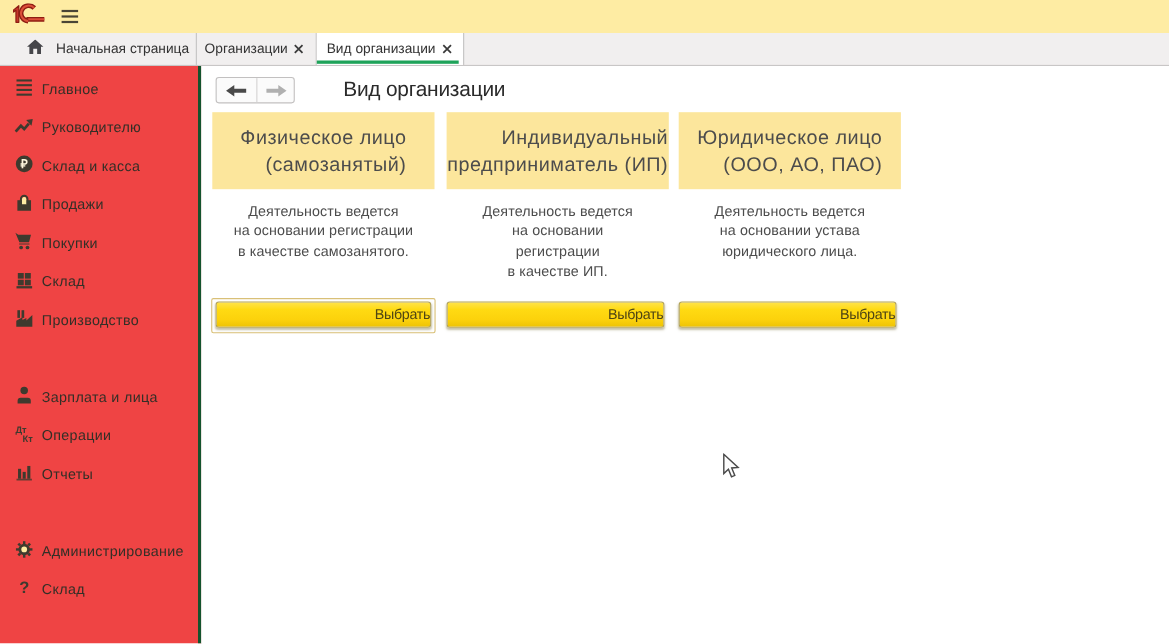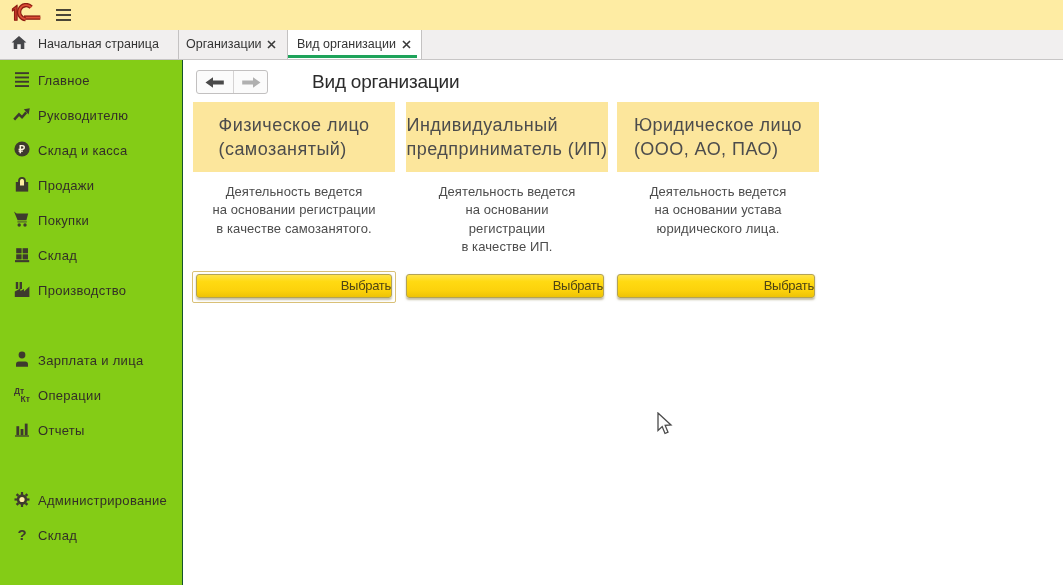--- a/index.html
+++ b/index.html
@@ -6,30 +6,30 @@
 html,body{width:1063px;height:585px;overflow:hidden}
 body{font-family:"Liberation Sans",sans-serif;background:#fff;position:relative}
 .topbar{position:absolute;left:0;top:0;width:1063px;height:30px;background:#FEECA3}
 .apptitle{position:absolute;left:88px;top:9px;font-size:13px;color:#3c3a33;letter-spacing:-0.1px}
 .burger{position:absolute;left:56px;top:9px;width:15px;height:12px}
 .burger div{height:2px;background:#4a4536;margin-bottom:3px}
 .tabbar{position:absolute;left:0;top:30px;width:1063px;height:30px;background:#F1EFEF;border-bottom:1px solid #C8C6C6}
 .tab{position:absolute;top:0;height:29px;font-size:12.5px;color:#333;line-height:29px}
 .tabsep{position:absolute;top:0;width:1px;height:29px;background:#C4C2C2}
 .greenline{position:absolute;left:288px;top:25px;width:129px;height:3px;background:#1EA35A}
-.sidebar{position:absolute;left:0;top:60px;width:183px;height:525px;background:#84cc16;border-right:1px solid #14532d}
+.sidebar{position:absolute;left:0;top:60px;width:183px;height:525px;background:#ef4444;border-right:3px solid #14532d}
 .sitem{position:absolute;left:0;width:182px;height:35px}
 .sitem .ic{position:absolute;left:13px;top:8px;width:18px;height:18px}
 .sitem .tx{position:absolute;left:38px;top:10.5px;font-size:13px;color:#332f27;letter-spacing:0.3px}
 .main{position:absolute;left:183px;top:60px;width:880px;height:525px;background:#fff}
 .navbtns{position:absolute;left:13px;top:10px;width:72px;height:24px;border:1px solid #C2C0C0;border-radius:3px;background:#FBFBFB}
 .navbtns .sep{position:absolute;left:36px;top:0;width:1px;height:22px;background:#D5D3D3}
 .pagetitle{position:absolute;left:129px;top:11px;font-size:19px;color:#2b2b2b;letter-spacing:-0.2px}
 .card{position:absolute;top:42px;width:202px}
-.chead{height:70px;background:#FCE69C;display:flex;align-items:center;justify-content:center;text-align:left;font-size:18px;color:#4c4c4c;line-height:24px;letter-spacing:0.45px}
+.chead{height:70px;background:#FCE69C;display:flex;align-items:center;justify-content:center;text-align:right;font-size:18px;color:#4c4c4c;line-height:24px;letter-spacing:0.45px}
 .cdesc{margin-top:11px;text-align:center;font-size:13px;color:#4c4c4c;line-height:18.3px;letter-spacing:0.1px}
 .cbtn{position:absolute;top:214px;height:24px;background:linear-gradient(180deg,#ffe34a 0%,#ffda12 30%,#fcd20c 70%,#eec306 100%);border:1px solid #b3a355;border-radius:3px;text-align:right;font-size:13px;color:#4f4514;line-height:22px;letter-spacing:-0.3px;box-shadow:0 1.5px 2px rgba(140,130,80,.5)}
 .focusring{position:absolute;left:9px;top:211px;width:204px;height:32px;border:1px solid #d9c077;border-radius:2px}
 </style>
 </head>
 <body>
 <div class="topbar">
   <svg style="position:absolute;left:8px;top:3px" width="36" height="24" viewBox="0 0 36 24">
     <path d="M6.5 17.3 L6.5 6.4 L4.4 8.0 L4.4 6.0 L9.1 2.2 L9.1 17.3 Z" fill="#C4372A" stroke="#8E1D12" stroke-width="1.1" stroke-linejoin="round"></path>
     <path d="M16 14.6 L32.3 14.6" stroke="#8E1D12" stroke-width="4.4" fill="none"></path>
@@ -37,21 +37,21 @@
     <path d="M23.2 4.3 A 7 7 0 1 0 17.6 16.1" fill="none" stroke="#8E1D12" stroke-width="4.4"></path>
     <path d="M23.2 4.3 A 7 7 0 1 0 17.6 16.1" fill="none" stroke="#DC4F38" stroke-width="1.8"></path>
   </svg>
   <div class="burger">
       <div></div>
       <div></div>
       <div></div>
     </div>
 </div>
 <div class="tabbar">
-  <div class="tab" style="left:4px;width:178px">
+  <div class="tab" style="left:17px;width:178px">
     <svg style="position:absolute;left:7px;top:6px" width="16" height="13" viewBox="0 0 16 14">
       <path d="M8 0 L16 7 L13.7 7 L13.7 14 L9.9 14 L9.9 9 L6.1 9 L6.1 14 L2.3 14 L2.3 7 L0 7 Z" fill="#46464A"></path>
     </svg>
     <span style="position:absolute;left:34px">Начальная страница</span>
   </div>
   <div class="tabsep" style="left:178px"></div>
   <div class="tab" style="left:179px;width:108px">
     <span style="position:absolute;left:7px">Организации</span>
     <svg style="position:absolute;left:88px;top:10px" width="9" height="9" viewBox="0 0 9 9">
         <path d="M1 1 L8 8 M8 1 L1 8" stroke="#3a3a3a" stroke-width="1.6"></path>

